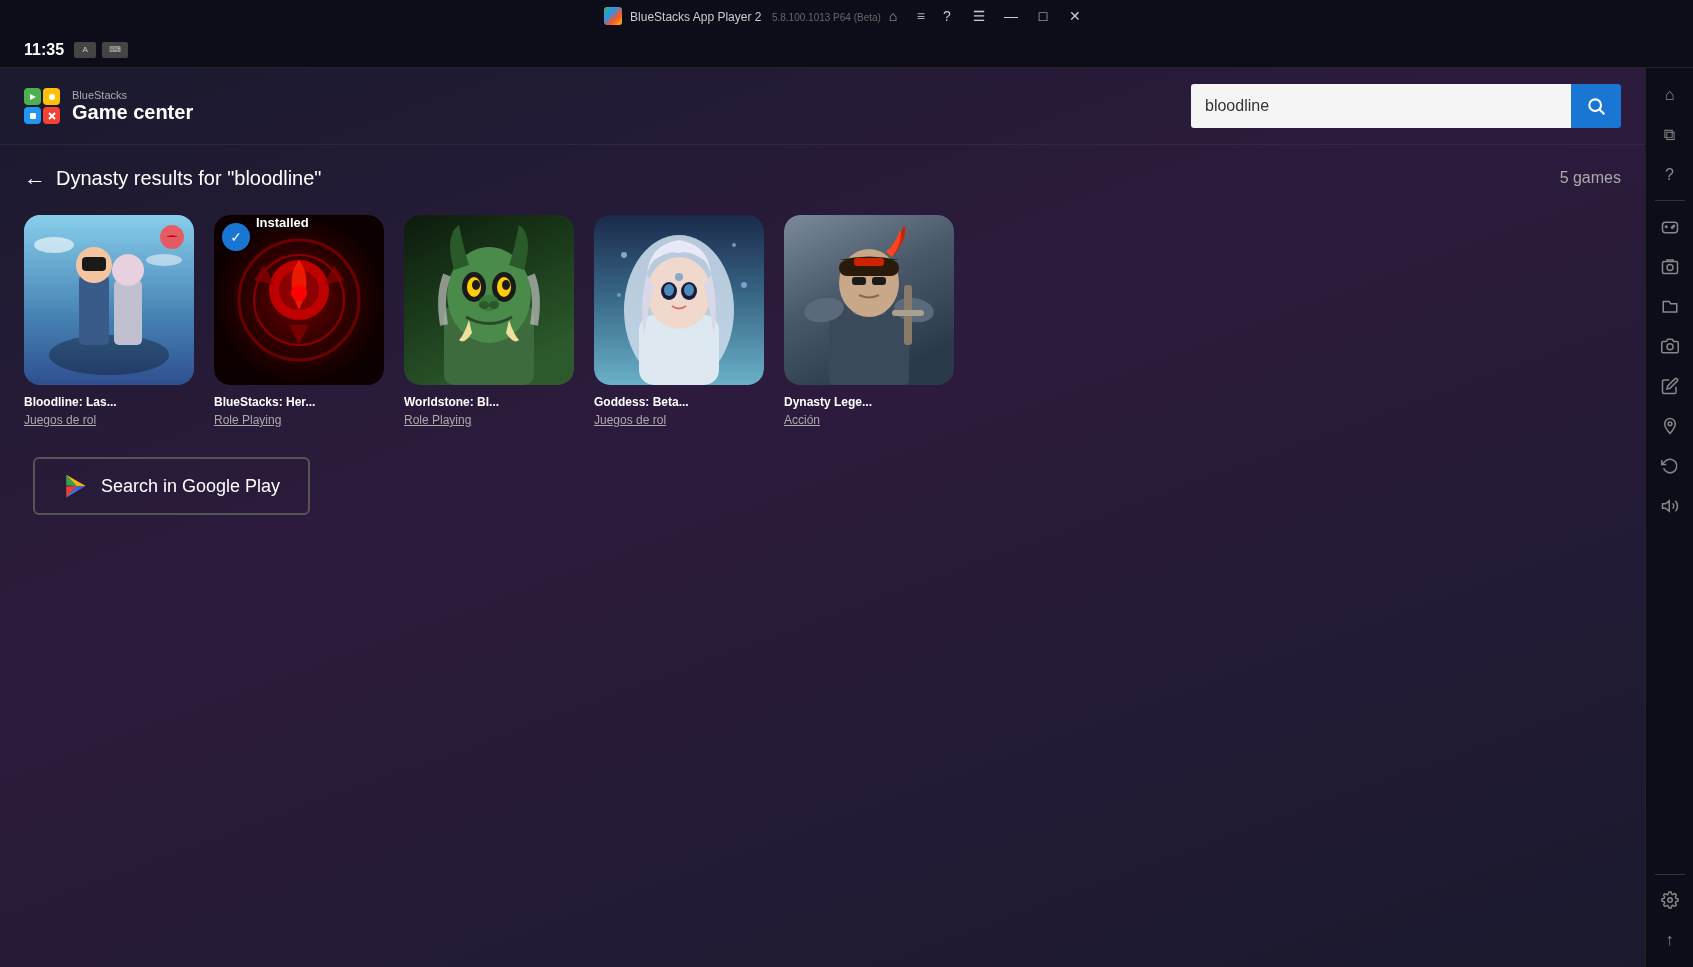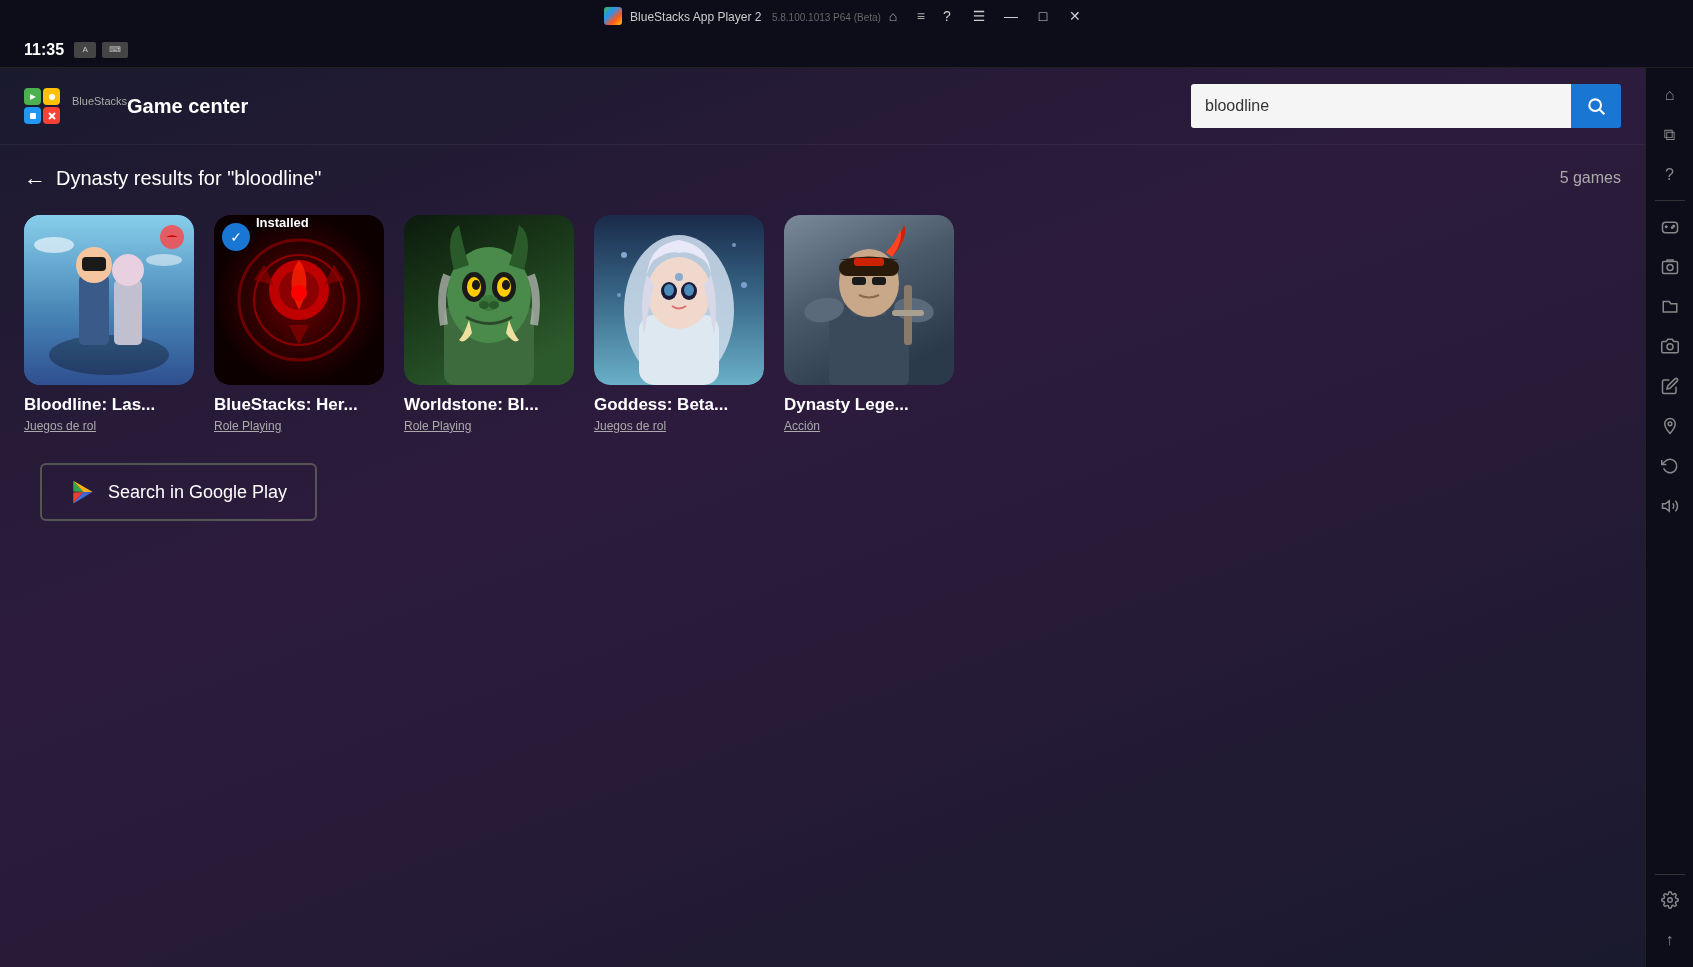--- a/index.html
+++ b/index.html
@@ -149,21 +149,21 @@
       justify-content: center;
       font-size: 10px;
     }
     .bs-icon.green { background: #4CAF50; }
     .bs-icon.yellow { background: #FFC107; }
     .bs-icon.blue { background: #2196F3; }
     .bs-icon.red { background: #f44336; }
 
     .app-title-group {
       display: flex;
-      flex-direction: row;
+      flex-direction: column;
     }
     .app-brand {
       color: #aaaaaa;
       font-size: 11px;
     }
     .app-title {
       color: #ffffff;
       font-size: 20px;
       font-weight: 600;
     }
@@ -269,21 +269,21 @@
       top: 0;
       left: 42px;
       color: white;
       font-size: 13px;
       font-weight: 600;
       text-shadow: 1px 1px 2px rgba(0,0,0,0.8);
       z-index: 2;
     }
     .game-name {
       color: #ffffff;
-      font-size: 17px;
+      font-size: 12px;
       font-weight: 600;
       margin-bottom: 4px;
       white-space: nowrap;
       overflow: hidden;
       text-overflow: ellipsis;
     }
     .game-genre {
       color: #aaaaaa;
       font-size: 12px;
       text-decoration: underline;
@@ -302,21 +302,21 @@
       display: flex;
       align-items: center;
       gap: 12px;
       background: transparent;
       border: 2px solid #555;
       border-radius: 6px;
       padding: 14px 28px;
       cursor: pointer;
       width: auto;
       margin-top: 10px;
-      margin-left: 16px;
+      margin-left: 9px;
     }
     .play-icon-svg {
       width: 26px;
       height: 26px;
     }
     .google-play-label {
       color: #ffffff;
       font-size: 18px;
       font-weight: 500;
     }

